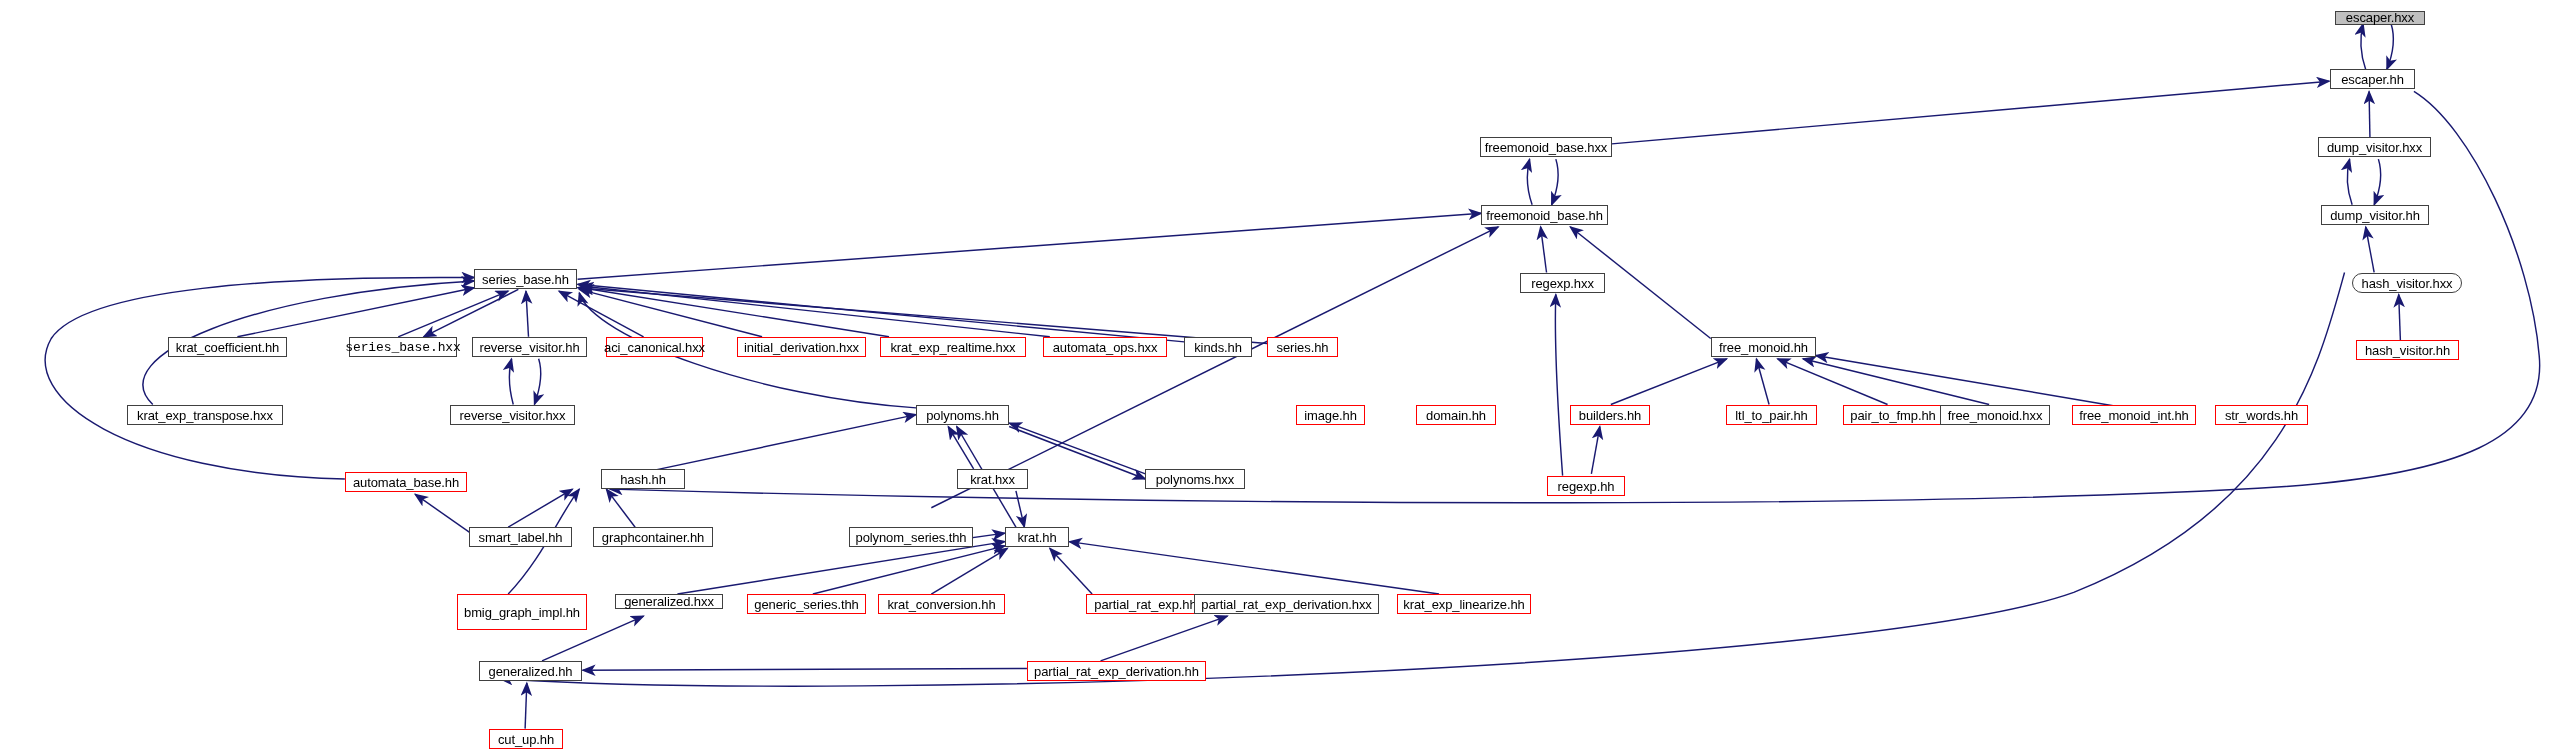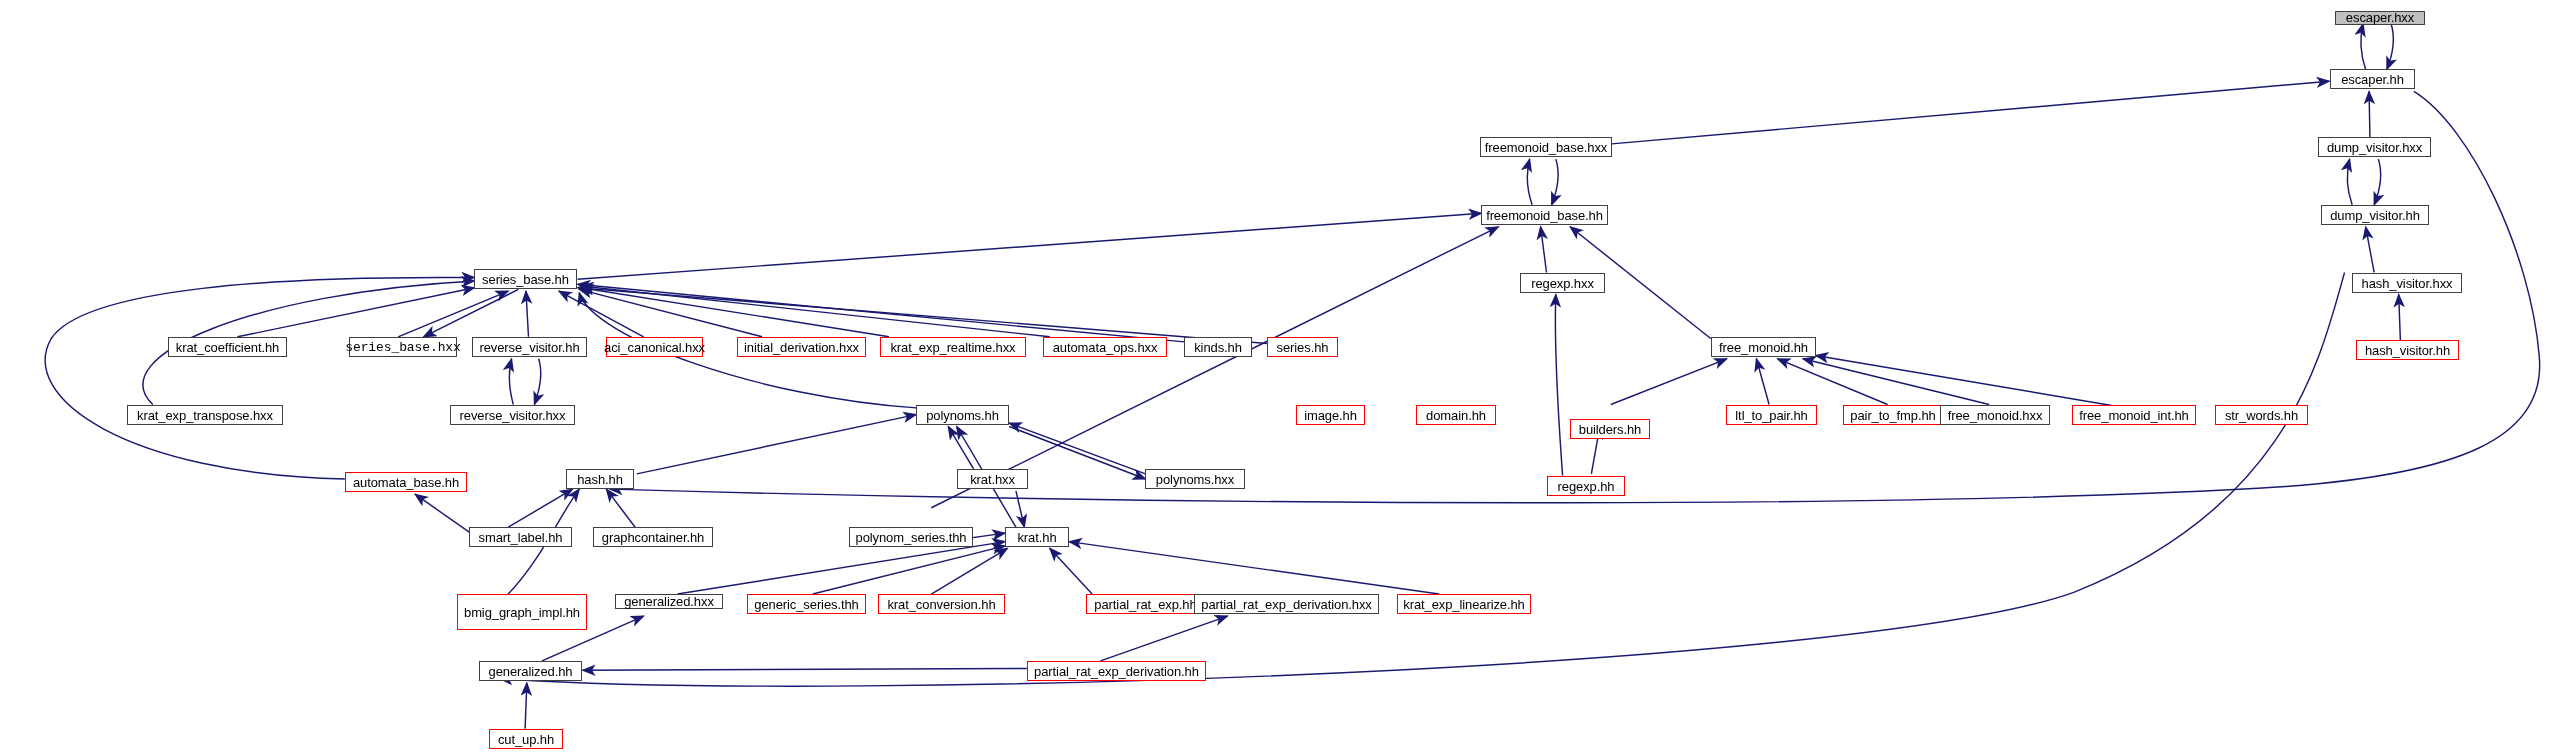--- a/index.html
+++ b/index.html
@@ -140,21 +140,21 @@
       </div>
       <div class="gnode thick" title="escaper.hh" style="left: 2330px; top: 69px; width: 85px; height: 20.3px;">
         <span class="lbl">escaper.hh</span>
       </div>
       <div class="gnode thick" title="dump_visitor.hxx" style="left: 2318px; top: 137px; width: 113px; height: 20.3px;">
         <span class="lbl">dump_visitor.hxx</span>
       </div>
       <div class="gnode thick" title="dump_visitor.hh" style="left: 2321px; top: 205px; width: 108px; height: 20.3px;">
         <span class="lbl">dump_visitor.hh</span>
       </div>
-      <div class="gnode thick" title="hash_visitor.hxx" style="left: 2352px; top: 273px; width: 110px; height: 20.3px;">
+      <div class="gnode thick" title="hash_visitor.hxx" style="left: 2352px; top: 273px; width: 110px; height: 20.3px; border-radius: 10px;">
         <span class="lbl">hash_visitor.hxx</span>
       </div>
       <div class="gnode red" title="hash_visitor.hh" style="left: 2356px; top: 340px; width: 103px; height: 20.3px;">
         <span class="lbl">hash_visitor.hh</span>
       </div>
       <div class="gnode thick" title="freemonoid_base.hxx" style="left: 1480px; top: 137px; width: 132px; height: 20.3px;">
         <span class="lbl">freemonoid_base.hxx</span>
       </div>
       <div class="gnode thick" title="freemonoid_base.hh" style="left: 1481px; top: 205px; width: 127px; height: 20.3px;">
         <span class="lbl">freemonoid_base.hh</span>
@@ -206,42 +206,42 @@
       </div>
       <div class="gnode thick" title="polynoms.hh" style="left: 916px; top: 405px; width: 93px; height: 20.3px;">
         <span class="lbl">polynoms.hh</span>
       </div>
       <div class="gnode red" title="image.hh" style="left: 1296px; top: 405px; width: 69px; height: 20.3px;">
         <span class="lbl">image.hh</span>
       </div>
       <div class="gnode red" title="domain.hh" style="left: 1416px; top: 405px; width: 80px; height: 20.3px;">
         <span class="lbl">domain.hh</span>
       </div>
-      <div class="gnode red" title="builders.hh" style="left: 1570px; top: 419px; width: 80px; height: 20.3px;">
+      <div class="gnode red" title="builders.hh" style="left: 1570px; top: 405px; width: 80px; height: 20.3px;">
         <span class="lbl">builders.hh</span>
       </div>
       <div class="gnode red" title="ltl_to_pair.hh" style="left: 1726px; top: 405px; width: 91px; height: 20.3px;">
         <span class="lbl">ltl_to_pair.hh</span>
       </div>
       <div class="gnode red" title="pair_to_fmp.hh" style="left: 1843px; top: 405px; width: 100px; height: 20.3px;">
         <span class="lbl">pair_to_fmp.hh</span>
       </div>
       <div class="gnode thick" title="free_monoid.hxx" style="left: 1940px; top: 405px; width: 110px; height: 20.3px;">
         <span class="lbl">free_monoid.hxx</span>
       </div>
       <div class="gnode red" title="free_monoid_int.hh" style="left: 2072px; top: 405px; width: 124px; height: 20.3px;">
         <span class="lbl">free_monoid_int.hh</span>
       </div>
       <div class="gnode red" title="str_words.hh" style="left: 2215px; top: 405px; width: 93px; height: 20.3px;">
         <span class="lbl">str_words.hh</span>
       </div>
       <div class="gnode red" title="automata_base.hh" style="left: 345px; top: 472px; width: 122px; height: 20.3px;">
         <span class="lbl">automata_base.hh</span>
       </div>
-      <div class="gnode thick" title="hash.hh" style="left: 566px; top: 469px; width: 68px; height: 20.3px;">
+      <div class="gnode thick" title="hash.hh" style="left: 601px; top: 469px; width: 84px; height: 20.3px;">
         <span class="lbl">hash.hh</span>
       </div>
       <div class="gnode thick" title="krat.hxx" style="left: 957px; top: 469px; width: 71px; height: 20.3px;">
         <span class="lbl">krat.hxx</span>
       </div>
       <div class="gnode thick" title="polynoms.hxx" style="left: 1145px; top: 469px; width: 100px; height: 20.3px;">
         <span class="lbl">polynoms.hxx</span>
       </div>
       <div class="gnode thick" title="smart_label.hh" style="left: 469px; top: 527px; width: 103px; height: 20.3px;">
         <span class="lbl">smart_label.hh</span>

